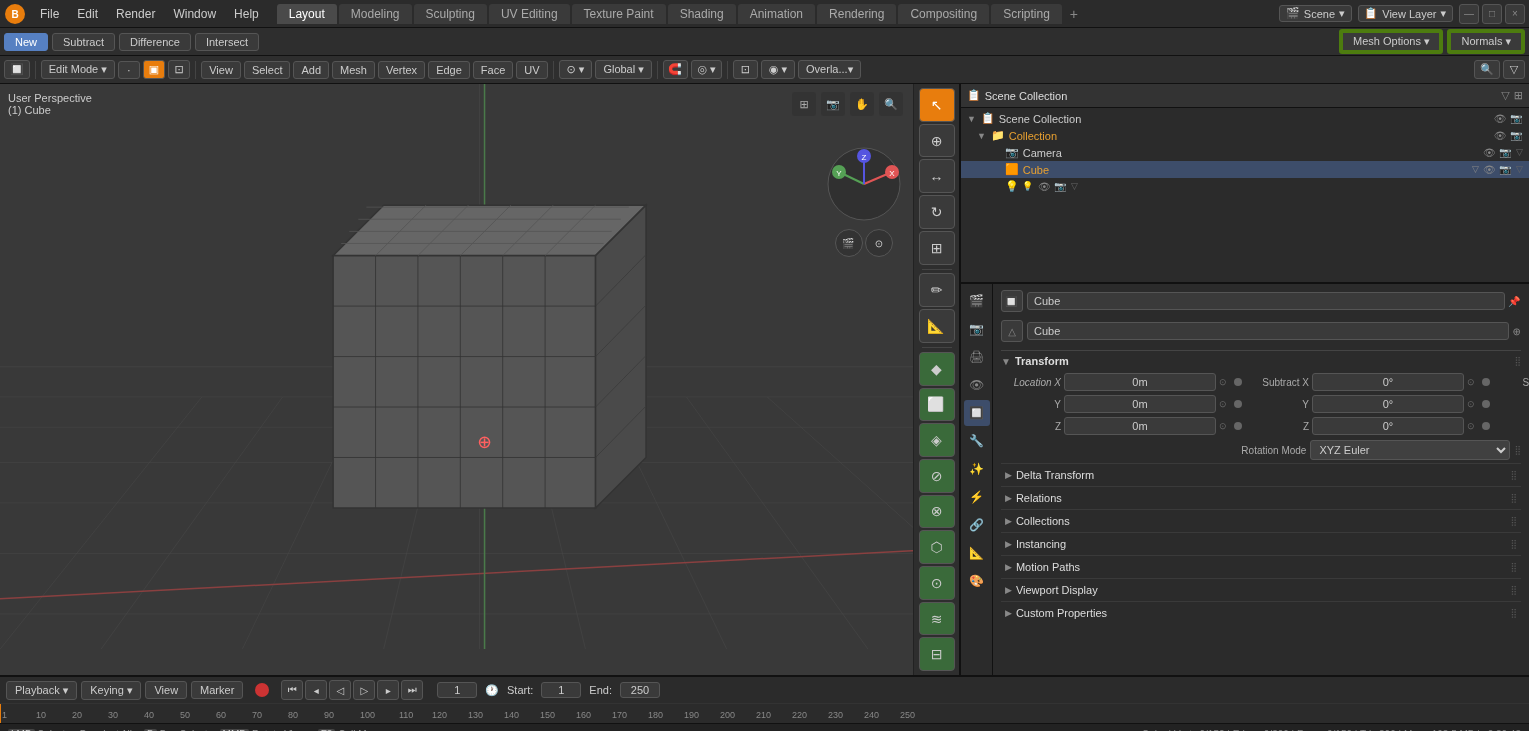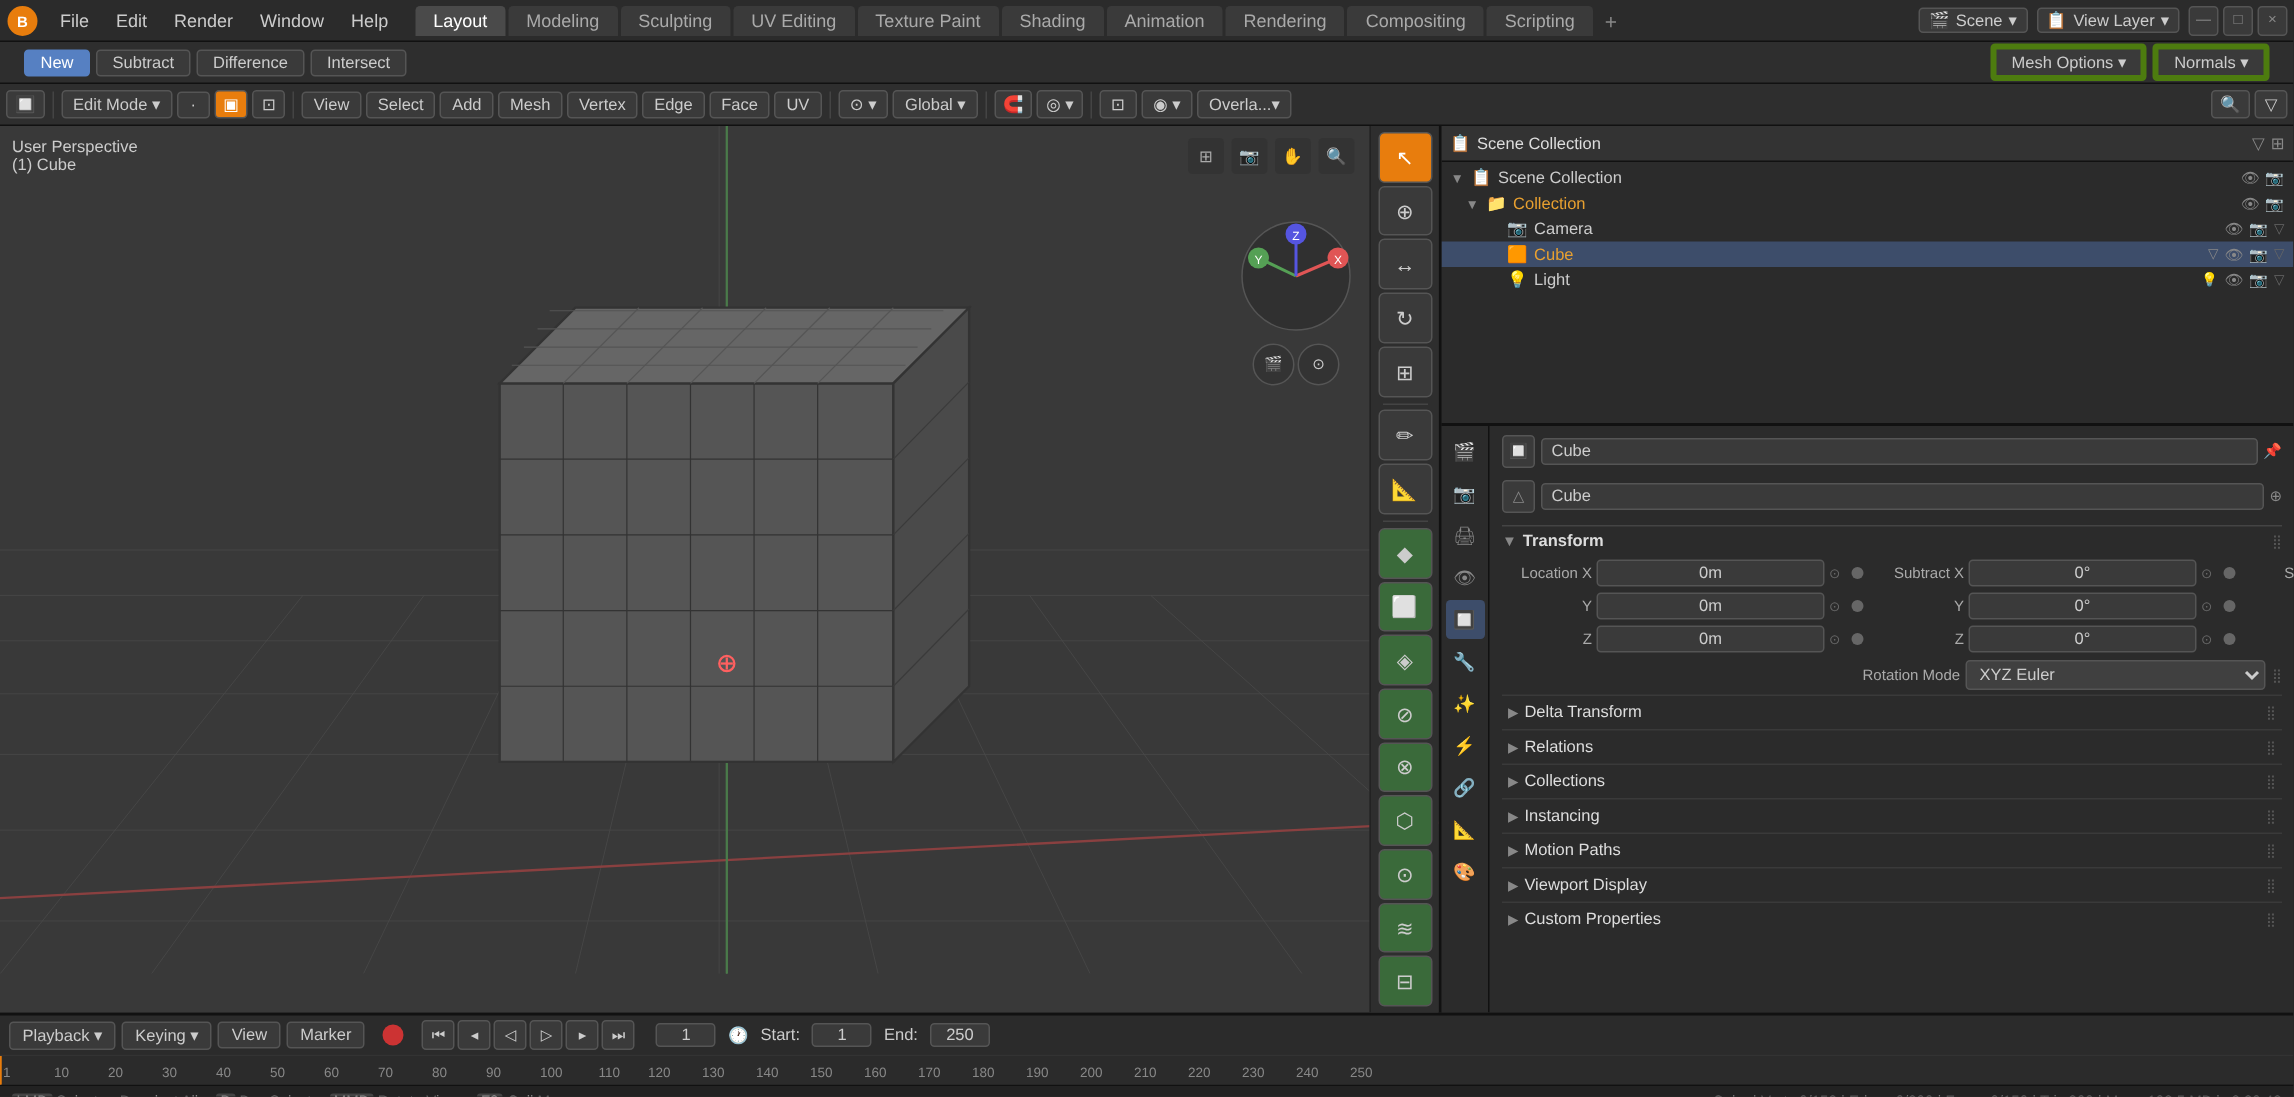--- a/index.html
+++ b/index.html
@@ -82,21 +82,21 @@
       color: #ccc;
     }
 
     
     .toolbar-row {
       display: flex;
       align-items: center;
       height: 28px;
       background: #2e2e2e;
       border-bottom: 1px solid #111;
-      padding: 0 16px;
+      padding: 0 4px;
       gap: 4px;
     }
     .bool-btn {
       padding: 2px 10px;
       border-radius: 3px;
       cursor: pointer;
       font-size: 11px;
       color: #ccc;
       border: 1px solid #555;
       background: #3a3a3a;
@@ -771,21 +771,20 @@
             <span style="font-size:9px;color:#888;">▽</span>
             <span class="eye-icon">👁</span>
             <span class="eye-icon">📷</span>
             <span style="font-size:9px;color:#666;">▽</span>
           </div>
         </div>
 
         <div class="outliner-item indent2">
           <span class="tree-arrow"> </span>
           <span style="font-size:11px;">💡</span>
-          <span class="item-name">Light</span>
           <div class="item-icons-right">
             <span style="font-size:9px;color:#888;">💡</span>
             <span class="eye-icon">👁</span>
             <span class="eye-icon">📷</span>
             <span style="font-size:9px;color:#666;">▽</span>
           </div>
         </div>
       </div>
     </div>
 
@@ -823,21 +822,21 @@
           <div style="font-size:10px;color:#888;cursor:pointer;">⊕</div>
         </div>
 
         <div class="section-header">
           <span class="section-arrow">▼</span>
           <span class="section-title">Transform</span>
           <span style="margin-left:auto;color:#555;font-size:9px;">⣿</span>
         </div>
 
         <div style="display:grid;grid-template-columns:60px 1fr 12px 12px 60px 1fr 12px 12px 60px 1fr 12px;gap:2px 3px;align-items:center;padding:2px 0;">
-          <span style="font-size:10px;color:#aaa;text-align:right;">Location X</span>
+          <span style="font-size:10px;color:#aaa;text-align:right;font-style:italic;">Location X</span>
           <input class="transform-field" type="text" value="0m" style="">
           <span style="font-size:9px;color:#666;">⊙</span>
           <span class="transform-dot"></span>
           <span style="font-size:10px;color:#aaa;text-align:right;">Subtract X</span>
           <input class="transform-field" type="text" value="0°" style="">
           <span style="font-size:9px;color:#666;">⊙</span>
           <span class="transform-dot"></span>
           <span style="font-size:10px;color:#aaa;text-align:right;">Scale X</span>
 
         </div>

